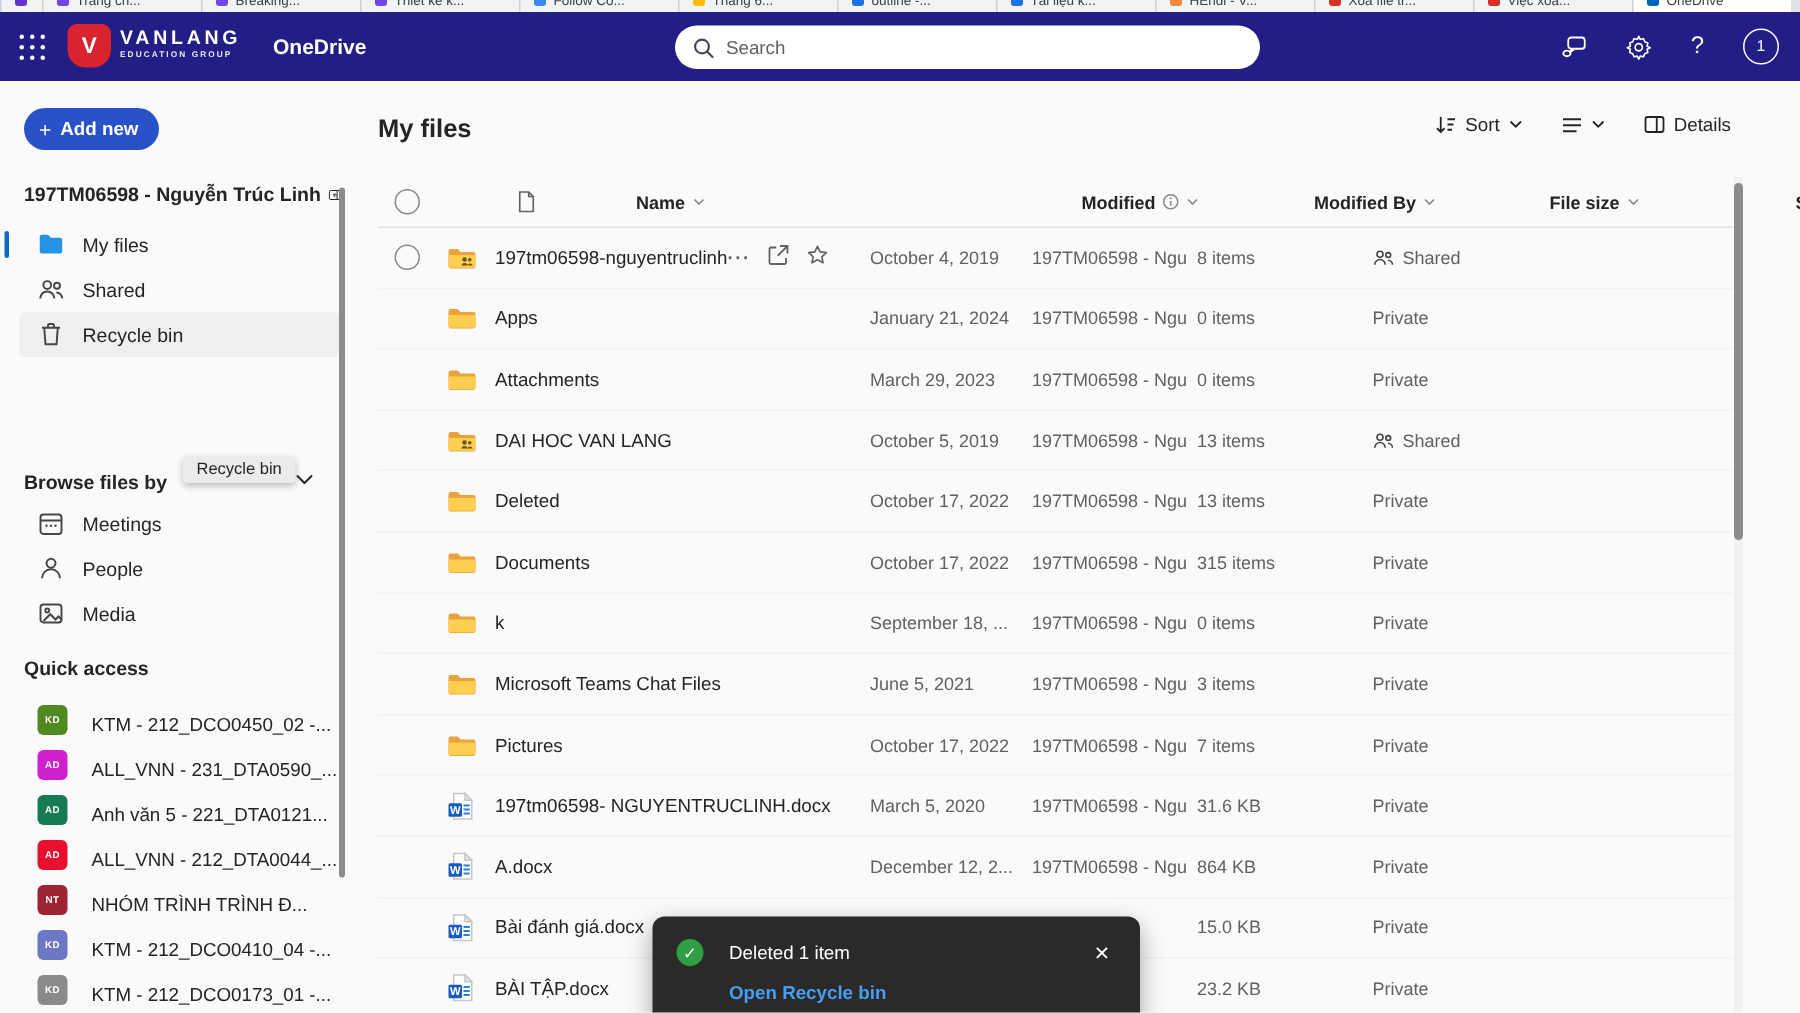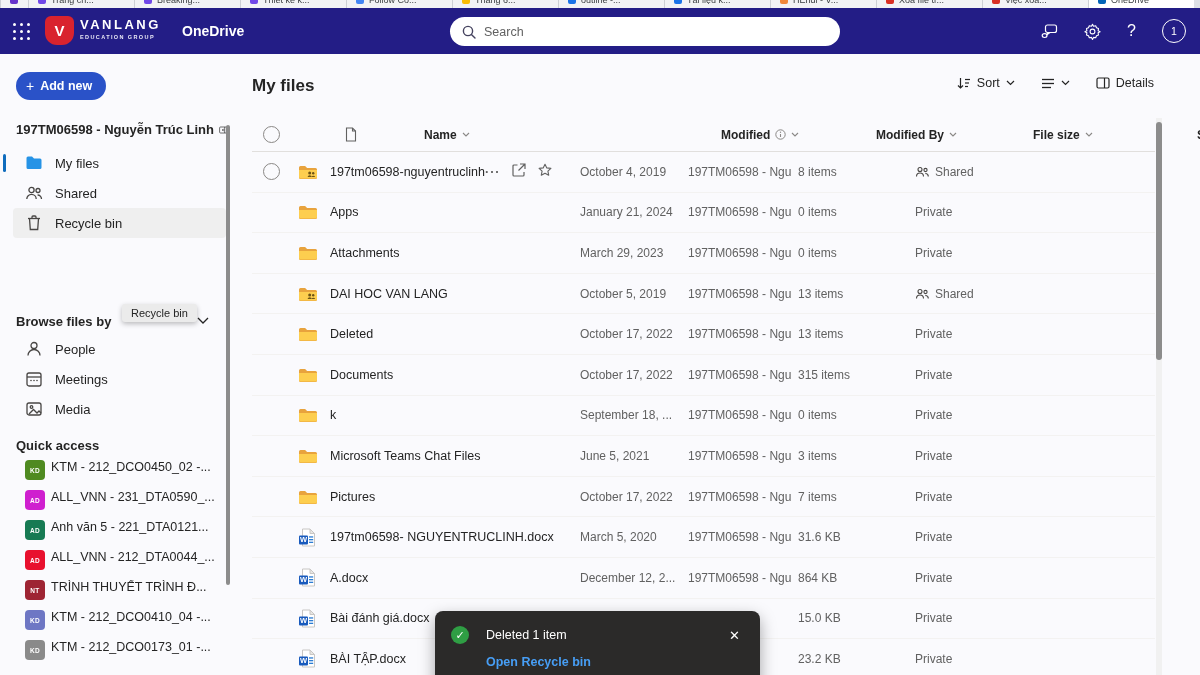--- a/index.html
+++ b/index.html
@@ -36,21 +36,21 @@
   .addnew .plus { font-size:14px; font-weight:400; }
   .account { position:absolute; left:16px; top:68px; width:212px; font-size:13px; font-weight:600; color:#242424; display:flex; align-items:center; gap:5px; white-space:nowrap; }
   .nav { position:absolute; left:0; top:94px; width:240px; }
   .nav-item { position:relative; height:30px; margin:0 14px 0 13px; display:flex; align-items:center; gap:12px; padding-left:12px; border-radius:4px; font-size:13px; color:#242424; cursor:pointer; }
   .nav-item.hoverbg { background:#efefef; }
   .nav-item.sel::before { content:""; position:absolute; left:-10px; top:6px; width:3px; height:18px; background:#0f6cbd; border-radius:2px; }
   .nav-item svg { flex:0 0 auto; }
   .sec-label { position:absolute; left:16px; font-size:13px; font-weight:bold; color:#242424; display:flex; align-items:center; }
   .browse-chev { position:absolute; left:197px; top:256px; cursor:pointer; }
   .tooltip { position:absolute; left:122px; top:250px; background:#ebebeb; border-radius:3px; padding:3px 9px; font-size:11px; color:#242424; box-shadow:0 2px 5px rgba(0,0,0,.25); z-index:5; }
-  .quick-item { height:30px; margin:0 14px 0 13px; display:flex; align-items:flex-start; gap:6px; padding-left:12px; border-radius:4px; font-size:12.5px; color:#242424; cursor:pointer; white-space:nowrap; overflow:hidden; }
+  .quick-item { height:30px; margin:0 14px 0 13px; display:flex; align-items:flex-end; gap:16px; padding-left:12px; border-radius:4px; font-size:12.5px; color:#242424; cursor:pointer; white-space:nowrap; overflow:hidden; }
   .qa-sq { width:20px; height:20px; border-radius:4px; flex:0 0 auto; display:flex; align-items:center; justify-content:center; color:#fff; font-size:6.5px; font-weight:bold; letter-spacing:.3px; }
   .sb-thumb { position:absolute; left:226px; top:71px; width:4px; height:460px; background:#8c8c8c; border-radius:2px; }
 
   
   .main { position:absolute; left:240px; top:54px; width:960px; height:621px; }
   .mtitle { position:absolute; left:12px; top:22px; font-size:17px; font-weight:600; color:#242424; }
   .mtools { position:absolute; right:46px; top:22px; display:flex; align-items:center; gap:26px; font-size:12.5px; color:#242424; }
   .mtool { display:flex; align-items:center; gap:6px; cursor:pointer; }
 
   .table { position:absolute; left:12px; top:64px; width:903px; }
@@ -215,37 +215,37 @@
     <div class="sec-label" style="top:260px;">Browse files by</div>
     <span class="browse-chev">
       <svg width="12" height="7" viewBox="0 0 12 7">
           <path d="M1 1 L6 6 L11 1" fill="none" stroke="#242424" stroke-width="1.3"></path>
         </svg>
     </span>
     <div class="tooltip">Recycle bin</div>
     <div class="nav" id="browsenav" style="top:280px;">
         <div class="nav-item">
           <svg width="18" height="18" viewBox="0 0 18 18">
-            <circle cx="9" cy="5.5" r="3" fill="none" stroke="#484644" stroke-width="1.3"></circle>
-            <path d="M3 15.5 a6 6 0 0 1 12 0" fill="none" stroke="#484644" stroke-width="1.3"></path>
-          </svg>
-          <span>People</span>
-        </div>
-        <div class="nav-item">
-          <svg width="18" height="18" viewBox="0 0 18 18">
             <rect x="2" y="3" width="14" height="13" rx="2" fill="none" stroke="#484644" stroke-width="1.3"></rect>
             <path d="M2 7 H16" fill="none" stroke="#484644" stroke-width="1.3"></path>
             <circle cx="6" cy="10.5" r=".8" fill="#484644"></circle>
             <circle cx="9" cy="10.5" r=".8" fill="#484644"></circle>
             <circle cx="12" cy="10.5" r=".8" fill="#484644"></circle>
           </svg>
           <span>Meetings</span>
         </div>
         <div class="nav-item">
           <svg width="18" height="18" viewBox="0 0 18 18">
+            <circle cx="9" cy="5.5" r="3" fill="none" stroke="#484644" stroke-width="1.3"></circle>
+            <path d="M3 15.5 a6 6 0 0 1 12 0" fill="none" stroke="#484644" stroke-width="1.3"></path>
+          </svg>
+          <span>People</span>
+        </div>
+        <div class="nav-item">
+          <svg width="18" height="18" viewBox="0 0 18 18">
             <rect x="2" y="3" width="14" height="12" rx="2" fill="none" stroke="#484644" stroke-width="1.3"></rect>
             <circle cx="6.5" cy="7" r="1.3" fill="none" stroke="#484644" stroke-width="1.3"></circle>
             <path d="M4 14 L8.5 9.5 L12 13 L14 11 L16 13" fill="none" stroke="#484644" stroke-width="1.3"></path>
           </svg>
           <span>Media</span>
         </div>
       </div>
     <div class="sec-label" style="top:384px;">Quick access</div>
     <div class="nav" id="quicknav" style="top:406px;">
         <div class="quick-item">
@@ -259,21 +259,21 @@
         <div class="quick-item">
           <span class="qa-sq" style="background:#177a53">AD</span>
           <span>Anh văn 5 - 221_DTA0121...</span>
         </div>
         <div class="quick-item">
           <span class="qa-sq" style="background:#e8102e">AD</span>
           <span>ALL_VNN - 212_DTA0044_...</span>
         </div>
         <div class="quick-item">
           <span class="qa-sq" style="background:#9e2433">NT</span>
-          <span>TRÌNH THUYẾT TRÌNH Đ...</span>
+          <span>NHÓM TRÌNH TRÌNH Đ...</span>
         </div>
         <div class="quick-item">
           <span class="qa-sq" style="background:#6e77c4">KD</span>
           <span>KTM - 212_DCO0410_04 -...</span>
         </div>
         <div class="quick-item">
           <span class="qa-sq" style="background:#8a8a8a">KD</span>
           <span>KTM - 212_DCO0173_01 -...</span>
         </div>
       </div>

